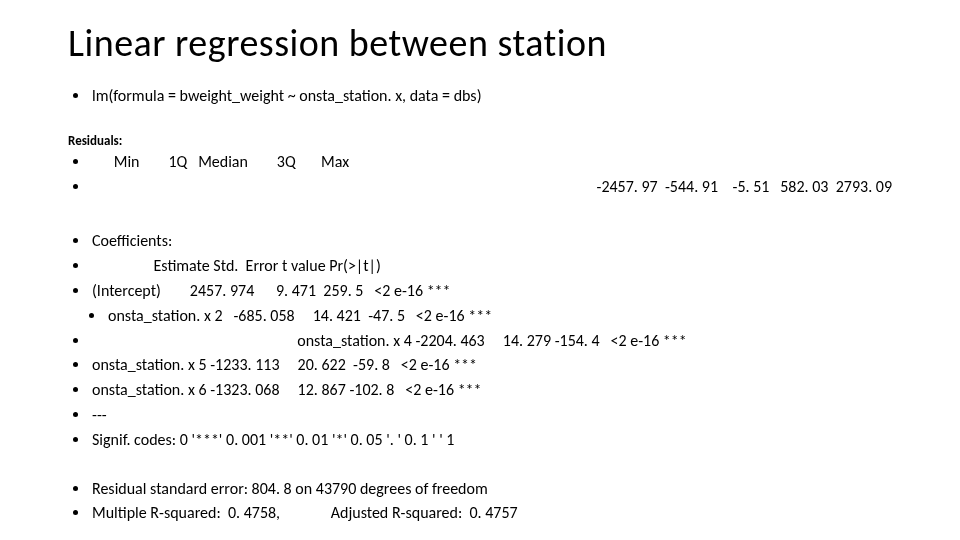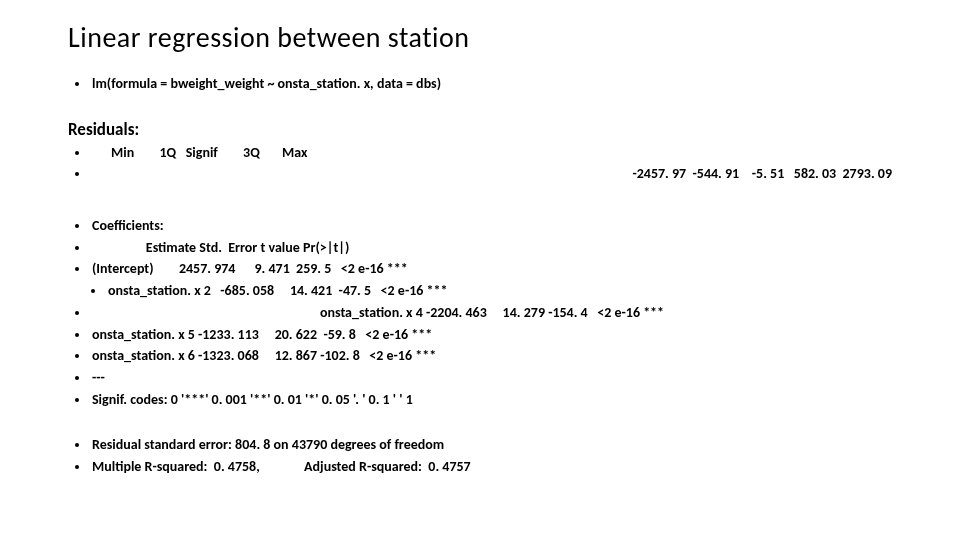--- a/index.html
+++ b/index.html
@@ -11,38 +11,38 @@
     font-family: Calibri, "Segoe UI", Arial, sans-serif;
     color: #000;
     overflow: hidden;
   }
   .slide {
     box-sizing: border-box;
     padding: 20px 68px 20px 68px;
   }
   .title {
     font-family: "Calibri Light", Calibri, "Segoe UI", Arial, sans-serif;
-    font-size: 28px;
+    font-size: 38px;
     font-weight: 400;
     margin: 0 0 18px 0;
     letter-spacing: 0.5px;
   }
   ul.block {
     list-style: disc;
     margin: 0 0 24px 0;
     padding-left: 22px;
-    font-size: 14px;
+    font-size: 16px;
     line-height: 1.55;
-    font-weight: 700;
+    font-weight: 400;
   }
   ul.block li {
     padding-left: 2px;
   }
   .section-label {
-    font-size: 17px;
+    font-size: 13px;
     font-weight: 700;
     margin: 0 0 2px 0;
   }
   .residuals-wrap {
     margin-bottom: 30px;
   }
   .residuals-wrap ul.block {
     margin-bottom: 0;
   }
 </style>
@@ -53,21 +53,21 @@
 
   <h1 class="title">Linear regression between station</h1>
 
   <ul class="block">
     <li>lm(formula = bweight_weight ~ onsta_station. x, data = dbs)</li>
   </ul>
 
   <div class="residuals-wrap">
     <p class="section-label">Residuals:</p>
     <ul class="block">
-      <li style="white-space:pre;">      Min        1Q   Signif        3Q       Max</li>
+      <li style="white-space:pre;">      Min        1Q   Median        3Q       Max</li>
       <li style="white-space:pre;text-align:right;">-2457. 97  -544. 91    -5. 51   582. 03  2793. 09</li>
     </ul>
   </div>
 
   <ul class="block">
     <li>Coefficients:</li>
     <li style="white-space:pre;">                 Estimate Std.  Error t value Pr(&gt;|t|)</li>
     <li style="white-space:pre;">(Intercept)        2457. 974      9. 471  259. 5   &lt;2 e-16 ***</li>
     <li style="white-space:pre;margin-left:16px;">onsta_station. x 2   -685. 058     14. 421  -47. 5   &lt;2 e-16 ***</li>
     <li style="white-space:pre;text-align:center;">onsta_station. x 4 -2204. 463     14. 279 -154. 4   &lt;2 e-16 ***</li>

